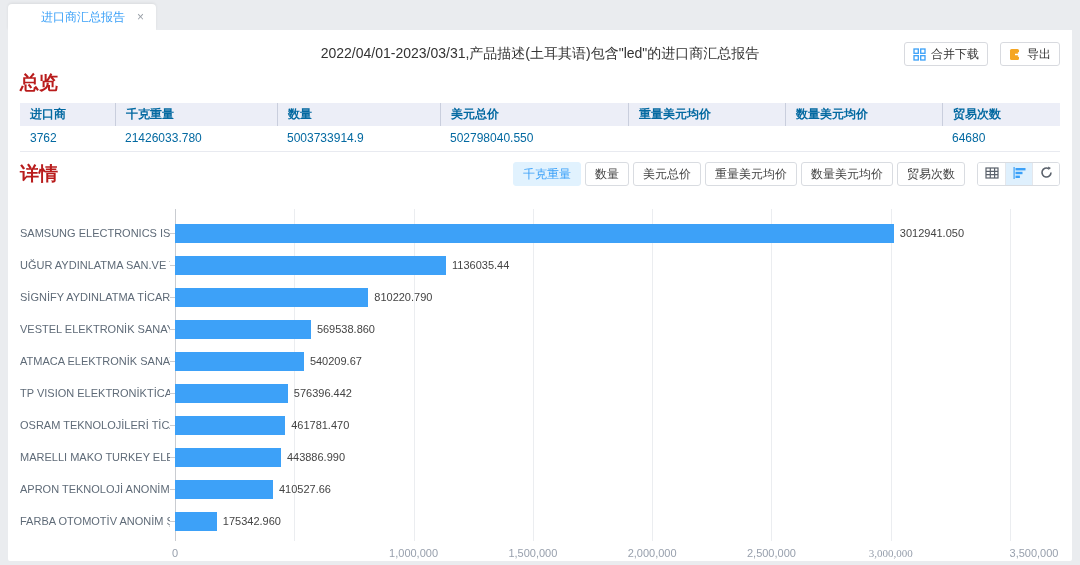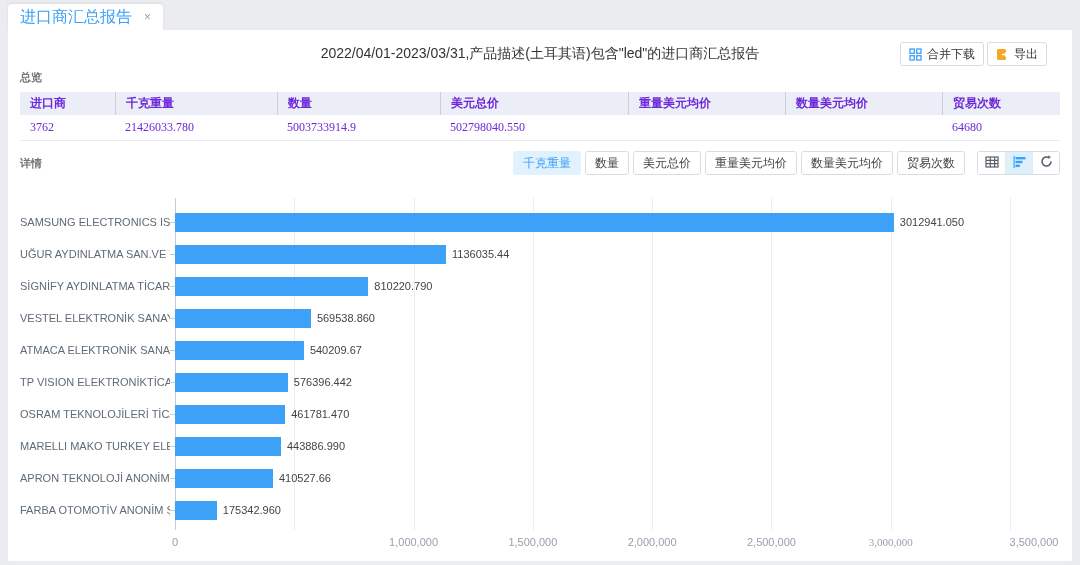--- a/index.html
+++ b/index.html
@@ -11,51 +11,51 @@
     overflow: hidden;
   }
   
   .tab {
     position: absolute; left: 8px; top: 4px; height: 26px;
     background: #fff; border-radius: 4px 4px 0 0;
     display: inline-flex; align-items: center; gap: 12px;
     padding: 0 12px; box-shadow: 0 -1px 3px rgba(0,0,0,.07);
     cursor: pointer;
   }
-  .tab-label { color: #3aa0f8; font-size: 16px; }
+  .tab-label { color: #3aa0f8; font-size: 12px; margin-left: 21px; }
   .tab-close { color: #9aa0a8; font-size: 12px; line-height: 1; }
   
   .panel {
     position: absolute; left: 8px; right: 8px; top: 30px; bottom: 4px;
     background: #fff; padding: 10px 12px 0; overflow: hidden;
     border-radius: 0 0 2px 2px;
   }
   
   .hdr-row { position: relative; height: 30px; }
   .page-title {
     position: absolute; left: 50%; top: 5px; transform: translateX(-50%);
     font-size: 14px; color: #333; white-space: nowrap;
   }
-  .hdr-btns { position: absolute; right: 13px; top: 2px; display: flex; gap: 3px; }
+  .hdr-btns { position: absolute; right: 0; top: 2px; display: flex; gap: 12px; }
   .hbtn {
     display: inline-flex; align-items: center; gap: 5px;
     height: 24px; padding: 0 8px; background: #fff;
     border: 1px solid #d8dadf; border-radius: 3px;
     font-size: 12px; color: #333; cursor: pointer; white-space: nowrap;
     font-family: inherit;
   }
   .hbtn svg { display: block; }
   
-  .sec-label { font-size: 11px; font-weight: 700; color: #737373; }
+  .sec-label { font-size: 19px; font-weight: 700; color: #b91c1c; }
   .sec-overview { margin-top: 0; }
   
   .ov-table { margin-top: 7px; font-size: 12px; }
   .ov-row { display: grid; grid-template-columns: 95px 162px 163px 188px 157px 157px 1fr; }
   .ov-head { background: #eceef7; }
-  .ov-cell { padding: 4px 10px; color: #6d28d9; white-space: nowrap; overflow: hidden; font-family: Liberation Serif, serif; }
+  .ov-cell { padding: 4px 10px; color: #0369a1; white-space: nowrap; overflow: hidden; }
   .ov-th { font-weight: 700; height: 23px; line-height: 15px; position: relative; }
   .ov-th + .ov-th { border-left: 1px solid #c9cedd; }
   .ov-td { height: 25px; line-height: 17px; }
   .ov-body { border-bottom: 1px solid #e8eaf0; }
   
   .detail-row { margin-top: 9px; display: flex; justify-content: space-between; align-items: center; height: 26px; }
   .detail-right { display: flex; align-items: center; }
   .metric-tabs { display: flex; gap: 4px; }
   .metric-btn {
     height: 24px; padding: 0 9px; background: #fff;

